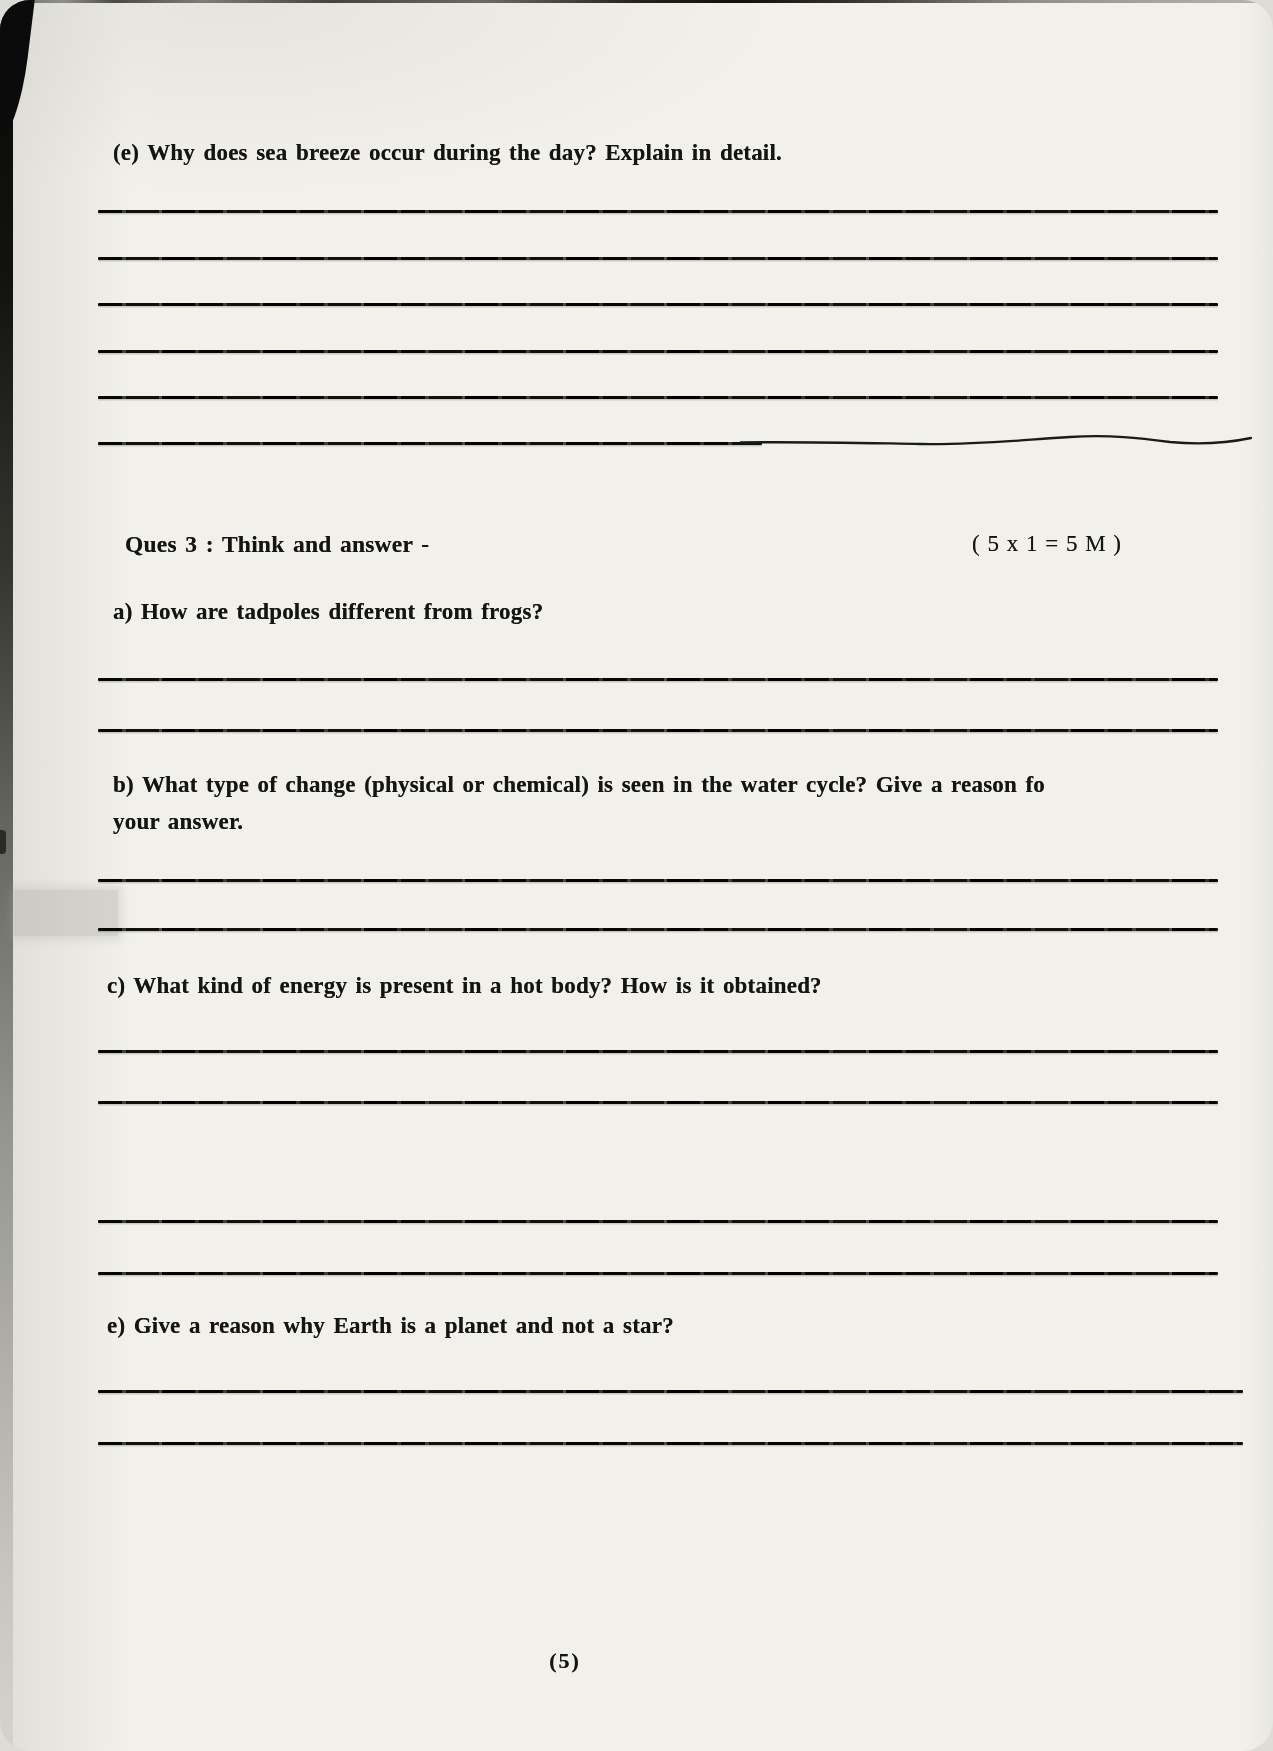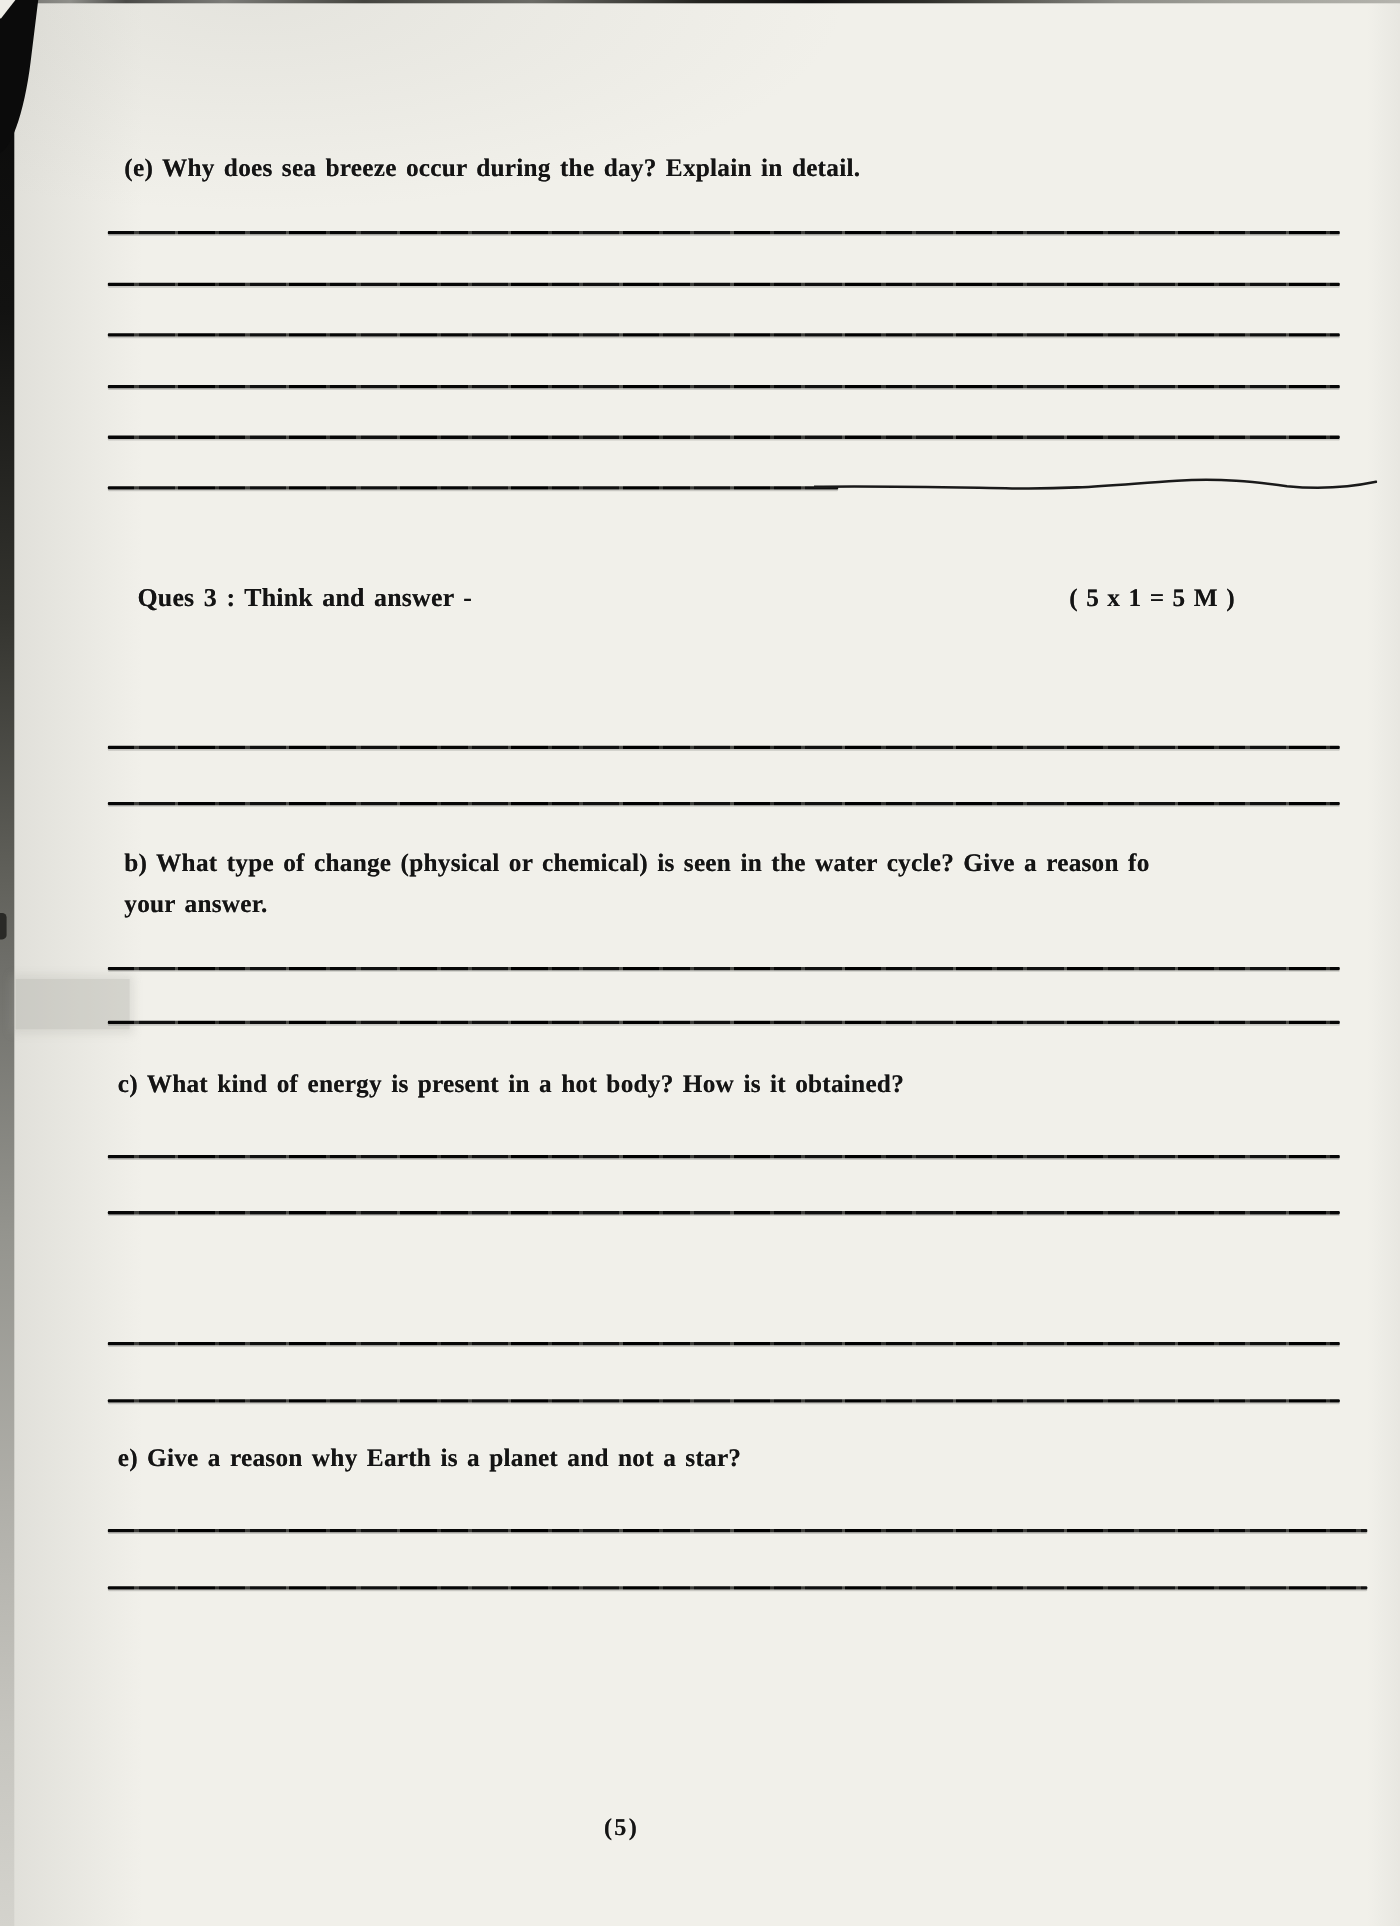--- a/index.html
+++ b/index.html
@@ -8,20 +8,21 @@
     width:1273px; height:1751px;
     margin:0 auto;
     overflow:hidden;
     background:
       radial-gradient(ellipse 900px 320px at 18% 0%, rgba(185,185,178,0.22), transparent 60%),
       linear-gradient(90deg, rgba(150,150,144,0.20) 0px, rgba(150,150,144,0.07) 85px, rgba(150,150,144,0.0) 130px),
       linear-gradient(270deg, rgba(150,150,144,0.10) 0px, rgba(150,150,144,0.0) 30px),
       #f1f0ea;
     font-family:"Liberation Serif","DejaVu Serif",serif;
     color:#141414;
+    border-radius:30px;
   }
   
   .edge-top {
     position:absolute; top:0; left:0; width:100%; height:3px;
     background:linear-gradient(90deg,#6a6a66 0%,#8f8f8a 5%,#4a4a47 9%,#7c7c78 16%,
       #44443f 26%,#6b6b66 38%,#23231f 50%,#101010 58%,#2e2e2a 66%,#55554f 72%,
       #8c8c86 80%,#a0a099 88%,#b4b3ad 100%);
   }
   .edge-left {
     position:absolute; left:0; top:0; width:13px; height:100%;
@@ -48,21 +49,21 @@
   .q {
     position:absolute;
     font-size:23px; font-weight:700;
     letter-spacing:0.2px; word-spacing:2.5px;
     white-space:nowrap;
     text-shadow:0 0 0.5px rgba(10,10,10,0.65);
   }
   .q2 { line-height:37px; white-space:normal; width:1180px; }
   .q2 .qline { white-space:nowrap; }
   .heading { font-size:23.5px;margin-left:12px; }
-  .marks { position:absolute; font-size:23px; font-weight:700; letter-spacing:1px; white-space:nowrap;
+  .marks { position:absolute; font-size:23px; font-weight:400; letter-spacing:1px; white-space:nowrap;
            text-shadow:0 0 0.5px rgba(10,10,10,0.65); }
   .pagenum {
     position:absolute; left:505px; top:1648px; width:120px;
     text-align:center; font-size:22px; font-weight:700; letter-spacing:2px;
     text-shadow:0 0 0.5px rgba(10,10,10,0.6);
   }
   
   .ans-line {
     position:absolute; height:3px; left:98px; width:1120px;
     background:repeating-linear-gradient(90deg,
@@ -97,20 +98,21 @@
   <div class="ans-line" style="top:396px;"></div>
   <div class="ans-line short" style="top:442px;"></div>
   <svg class="wave-svg" width="512" height="26" viewBox="0 0 512 26">
     <path d="M0,12.5 C60,11.5 120,13 180,14 C240,15 280,10 330,7
              C370,4.5 400,8 430,12 C460,15 487,13 511,8" fill="none" stroke="#1a1a1a" stroke-width="2.3" stroke-linecap="round"></path>
   </svg>
 
   <div class="q heading" style="left:113px; top:531px;">Ques 3 : Think and answer -</div>
   <div class="marks" style="left:972px; top:531px;">( 5 x 1 = 5 M )</div>
 
+  <div class="q" style="left:113px; top:599px;">a)  How are tadpoles different from frogs?</div>
   <div class="ans-line" style="top:678px;"></div>
   <div class="ans-line" style="top:729px;"></div>
 
   <div class="q q2" style="left:113px; top:766px;">
     <div class="qline">b) What type of change (physical or chemical) is seen in the water cycle? Give a reason fo</div>
     <div class="qline">your answer.</div>
   </div>
   <div class="ans-line" style="top:879px;"></div>
   <div class="ans-line" style="top:928px;"></div>
 

